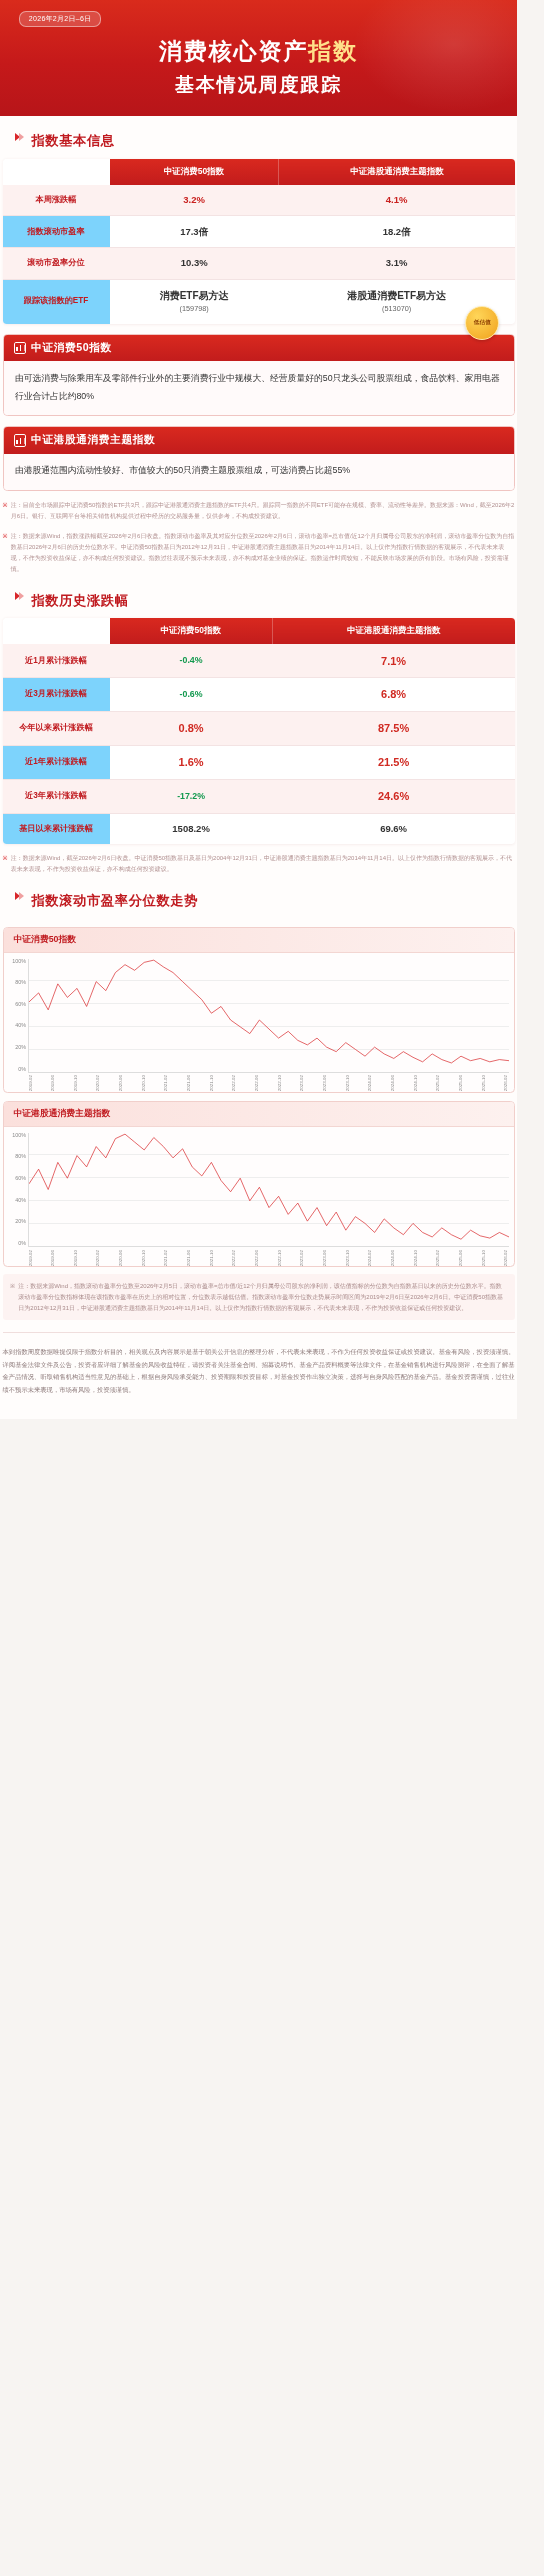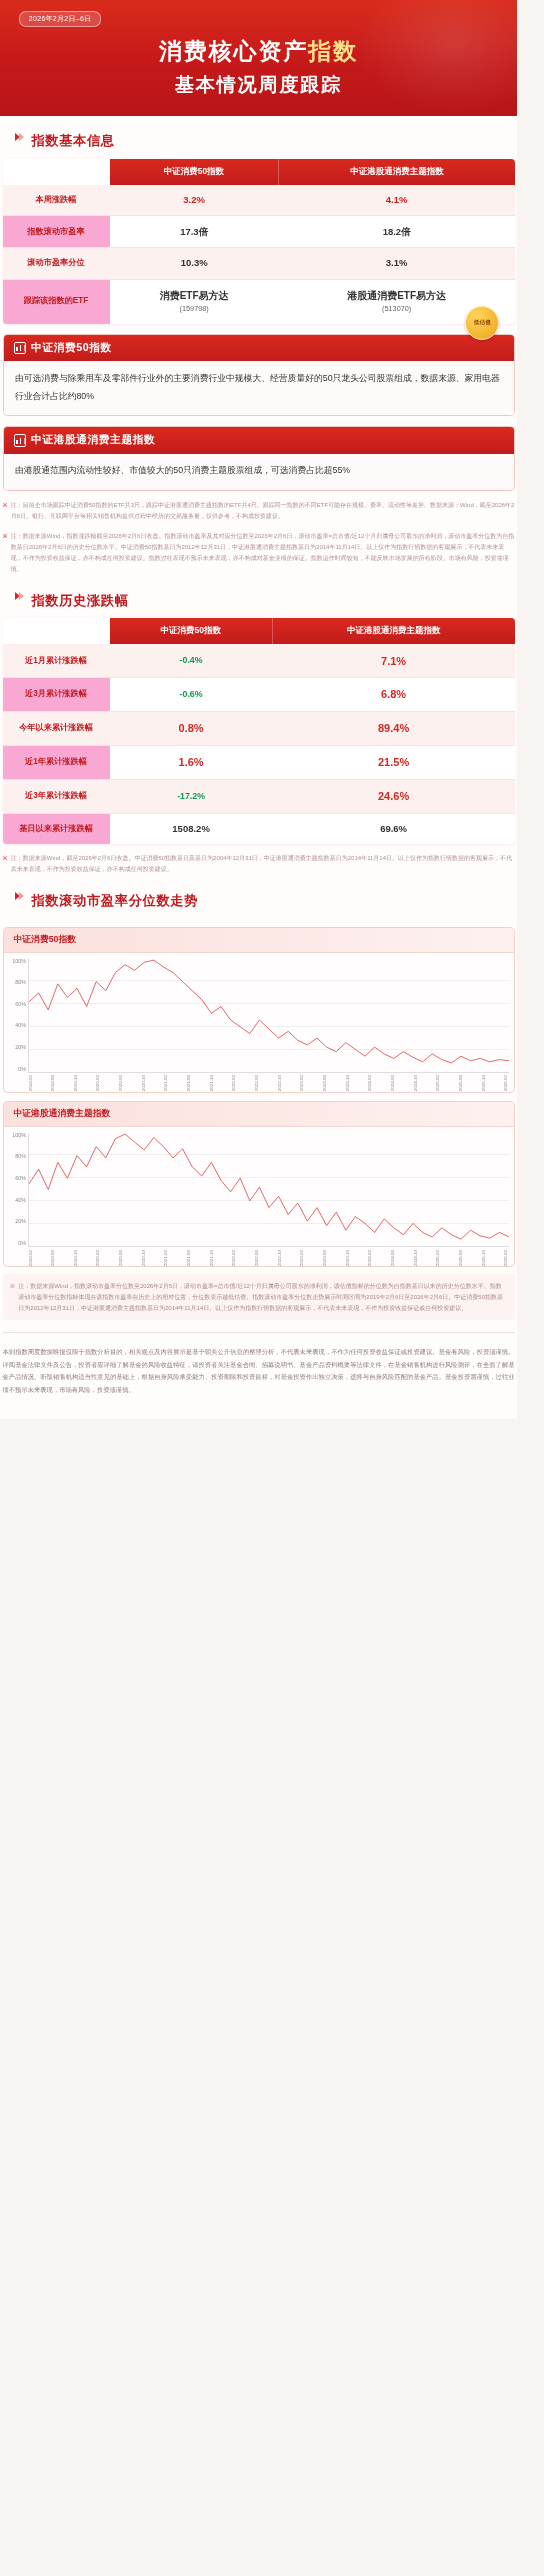--- a/index.html
+++ b/index.html
@@ -117,21 +117,21 @@
   .tbl td{
     text-align:center;
     padding:8.2px 3.8px;
     border-bottom:0.6px solid #f3e3e3;
     line-height:1.5;
   }
   .tbl td.lbl{
     color:#c01b20;
     font-weight:bold;
     font-size:8.2px;
-    background:#f9a8d4;
+    background:#7dd3fc;
     width:107px;
   }
   .tbl tr:nth-child(even) td{ background:#fdf1f0; }
   .tbl tr:nth-child(even) td.lbl{ background:#fdf1f0; }
   .tbl tr:last-child td{ border-bottom:none; }
   .val{ color:#c9211f; font-weight:bold; font-size:9.5px; }
   .val-dark{ color:#333; font-weight:bold; font-size:9.5px; }
   .val-green{ color:#13994f; font-weight:bold; font-size:8.8px;}
   .val-red{ color:#d02a22; font-weight:bold; font-size:11px;}
   .sub{ font-size:7.3px; color:#666; display:block; margin-top:1.3px;}
@@ -342,21 +342,21 @@
       </tr>
     </tbody>
       </table>
     <div class="stamp">低估值</div>
 
     <div class="idx-card">
       <div class="idx-head">
         <span class="chart-icon"></span>
         <span>中证消费50指数</span>
       </div>
-      <div class="idx-body">由可选消费与除乘用车及零部件行业外的主要消费行业中规模大、经营质量好的50只龙头公司股票组成，数据来源、家用电器行业合计占比约80%</div>
+      <div class="idx-body">由可选消费与除乘用车及零部件行业外的主要消费行业中规模大、经营质量好的50只龙头公司股票组成，食品饮料、家用电器行业合计占比约80%</div>
     </div>
 
     <div class="idx-card">
       <div class="idx-head">
         <span class="chart-icon"></span>
         <span>中证港股通消费主题指数</span>
       </div>
       <div class="idx-body">由港股通范围内流动性较好、市值较大的50只消费主题股票组成，可选消费占比超55%</div>
     </div>
 
@@ -387,21 +387,21 @@
         <td class="val-red">7.1%</td>
       </tr>
       <tr>
         <td class="lbl">近3月累计涨跌幅</td>
         <td class="val-green">-0.6%</td>
         <td class="val-red">6.8%</td>
       </tr>
       <tr>
         <td class="lbl">今年以来累计涨跌幅</td>
         <td class="val-red">0.8%</td>
-        <td class="val-red">89.4%</td>
+        <td class="val-red">87.5%</td>
       </tr>
       <tr>
         <td class="lbl">近1年累计涨跌幅</td>
         <td class="val-red">1.6%</td>
         <td class="val-red">21.5%</td>
       </tr>
       <tr>
         <td class="lbl">近3年累计涨跌幅</td>
         <td class="val-green">-17.2%</td>
         <td class="val-red">24.6%</td>

